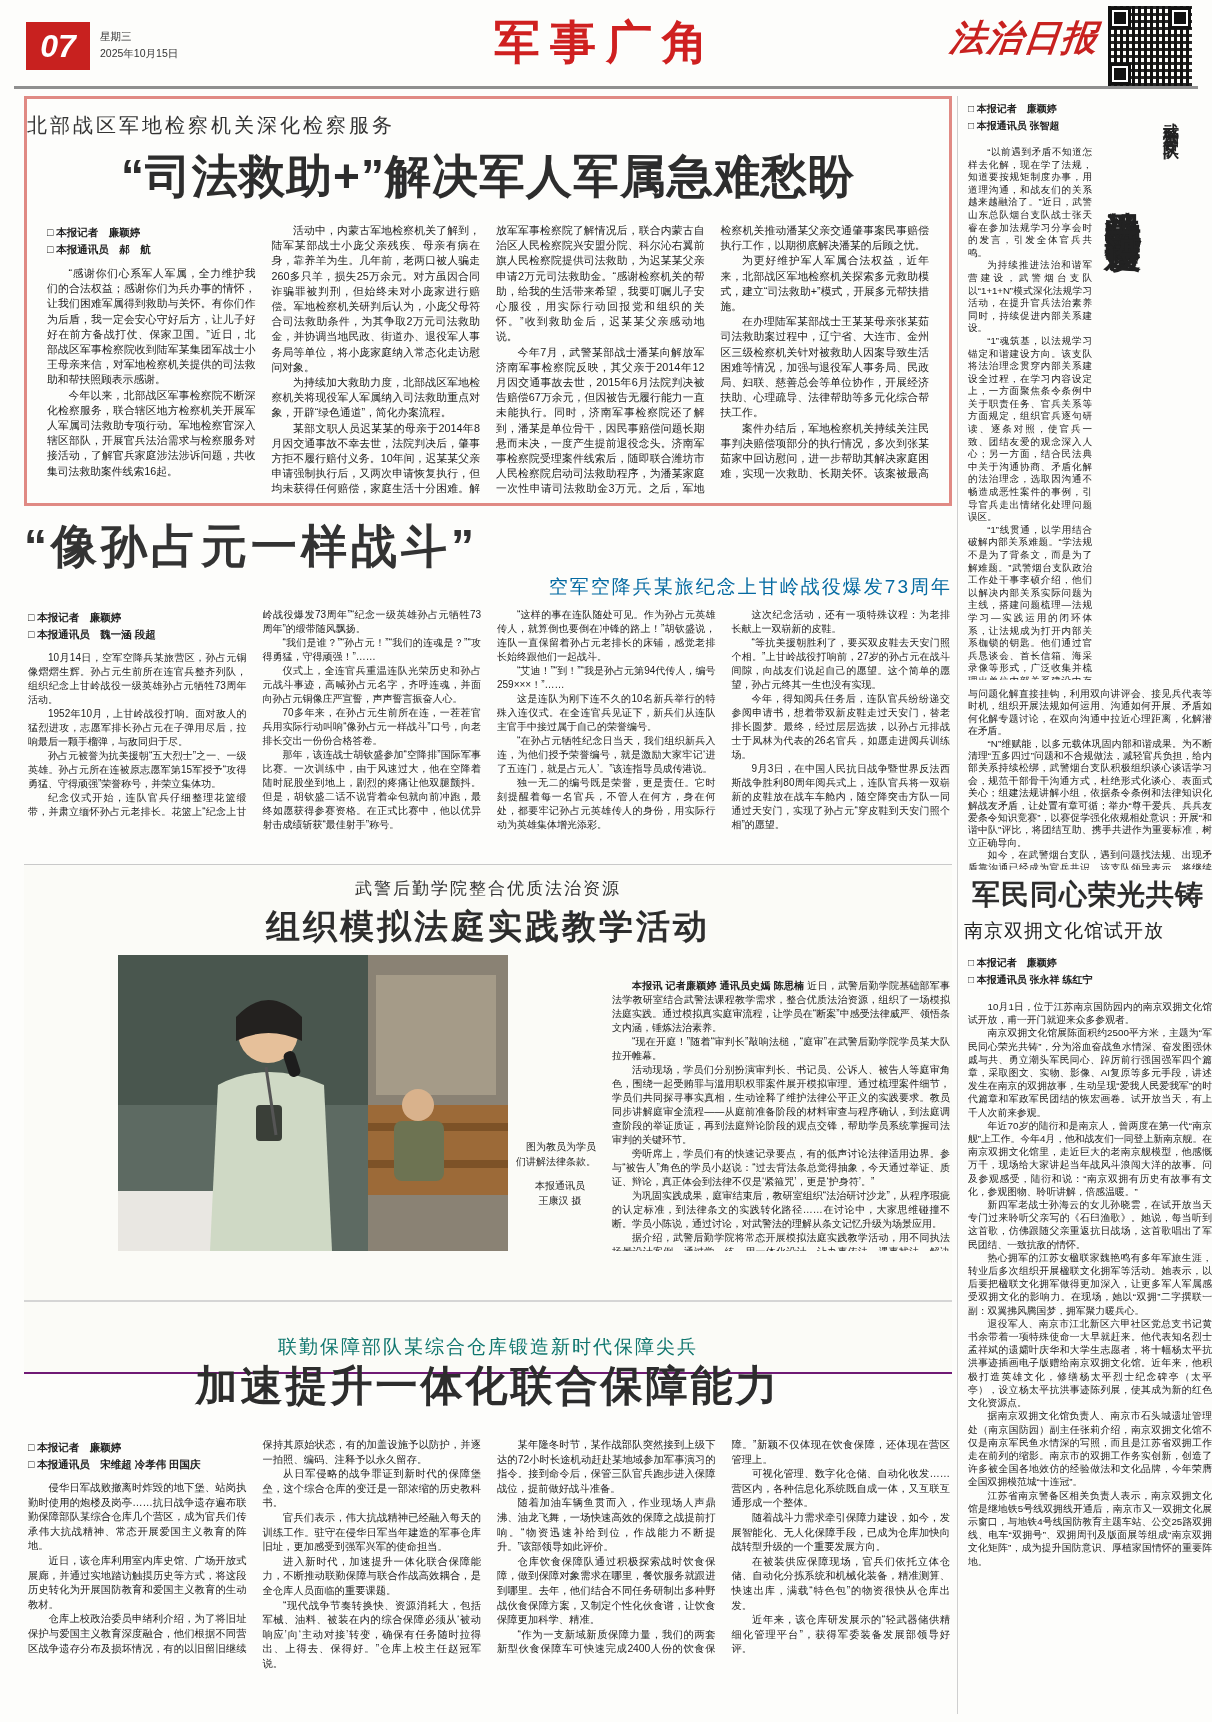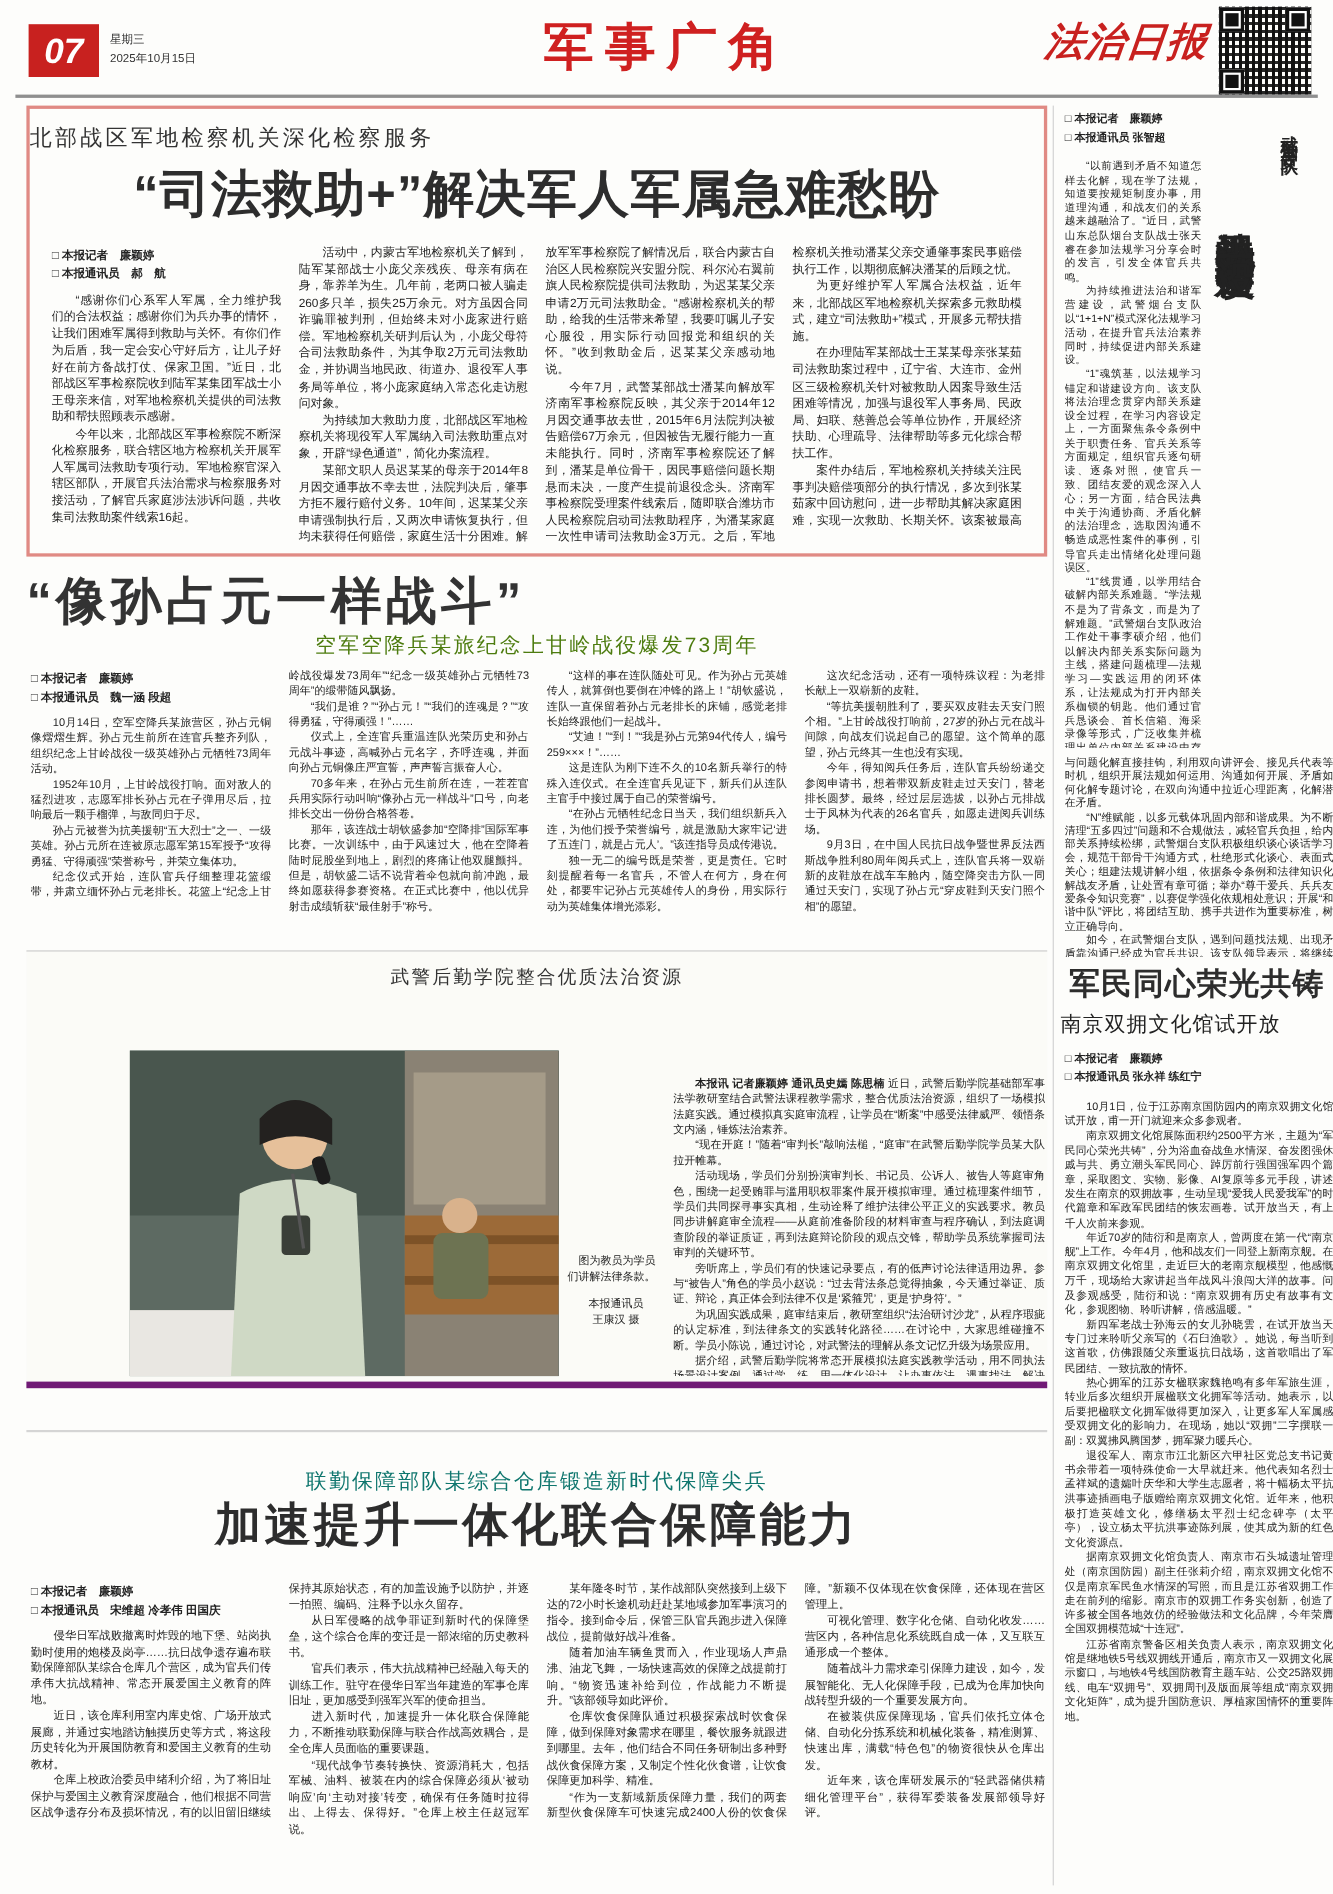--- a/index.html
+++ b/index.html
@@ -29,26 +29,26 @@
   .paras{display:contents;}
   .justify{text-align:justify;}
   
   .lead-box{position:absolute;left:24px;top:96px;width:928px;height:410px;border:3px solid #e08a84;background:#fdfdfb;box-sizing:border-box;}
   .kicker{ font-size:20px;color:#333;letter-spacing:3px;margin-top:13px;}
   .headline1{text-align:center;font-size:46px;font-weight:900;color:#2d2d2d;letter-spacing:1px;margin-top:7px;}
   .cols-lead{margin:15px 20px 0;height:286px;columns:4;column-gap:16px;font-size:10.8px;line-height:15.2px;overflow:hidden;}
   
   .headline2{position:absolute;left:24px;top:516px;width:928px;text-align:left;font-size:46px;font-weight:900;
              color:#333;letter-spacing:4px;margin:0;}
-  .sub2{position:absolute;left:24px;top:574px;width:928px;text-align:center;font-size:19px;color:#4d7c0f;letter-spacing:2px;}
+  .sub2{position:absolute;left:24px;top:574px;width:928px;text-align:right;font-size:19px;color:#0369a1;letter-spacing:2px;}
   .cols-hero{position:absolute;left:28px;top:608px;width:922px;height:232px;columns:4;column-gap:16px;
              font-size:10px;line-height:14px;overflow:hidden;}
   
-  .panel{position:absolute;left:24px;top:864px;width:928px;height:398px;background:#fbfbf7;
-         border-top:1px solid #c9c9c9;border-bottom:6px solid #701a75;box-sizing:border-box;}
+  .panel{position:absolute;left:24px;top:864px;width:928px;height:510px;background:#fbfbf7;
+         border-top:1px solid #c9c9c9;border-bottom:2px solid #701a75;box-sizing:border-box;}
   .kicker3{text-align:center;font-size:17px;letter-spacing:2px;color:#333;margin-top:12px;}
   .headline3{text-align:center;font-size:34px;font-weight:900;letter-spacing:3px;color:#2d2d2d;margin-top:4px;}
   .photo{position:absolute;left:94px;top:90px;width:390px;height:296px;overflow:hidden;background:#55645c;}
   .caption{position:absolute;left:492px;top:274px;width:88px;font-size:10px;line-height:15px;color:#222;}
   .caption .cap{text-indent:1em;}
   .cap-credit{margin-top:9px;font-weight:normal;text-align:center;}
   .cap-credit p{text-indent:0;margin:0;}
   .court-body{position:absolute;left:588px;top:114px;width:338px;height:272px;font-size:10px;line-height:14px;overflow:hidden;}
   .court-body b{font-weight:bold;}
   
@@ -112,20 +112,21 @@
   <section class="cols-hero justify">
     <div class="byline">
         <p>□ 本报记者　廉颖婷</p>
         <p>□ 本报通讯员　魏一涵 段超</p>
       </div>
     <div class="paras"><p>10月14日，空军空降兵某旅营区，孙占元铜像熠熠生辉。孙占元生前所在连官兵整齐列队，组织纪念上甘岭战役一级英雄孙占元牺牲73周年活动。</p><p>1952年10月，上甘岭战役打响。面对敌人的猛烈进攻，志愿军排长孙占元在子弹用尽后，拉响最后一颗手榴弹，与敌同归于尽。</p><p>孙占元被誉为抗美援朝“五大烈士”之一、一级英雄。孙占元所在连被原志愿军第15军授予“攻得勇猛、守得顽强”荣誉称号，并荣立集体功。</p><p>纪念仪式开始，连队官兵仔细整理花篮缎带，并肃立缅怀孙占元老排长。花篮上“纪念上甘岭战役爆发73周年”“纪念一级英雄孙占元牺牲73周年”的缎带随风飘扬。</p><p>“我们是谁？”“孙占元！”“我们的连魂是？”“攻得勇猛，守得顽强！”……</p><p>仪式上，全连官兵重温连队光荣历史和孙占元战斗事迹，高喊孙占元名字，齐呼连魂，并面向孙占元铜像庄严宣誓，声声誓言振奋人心。</p><p>70多年来，在孙占元生前所在连，一茬茬官兵用实际行动叫响“像孙占元一样战斗”口号，向老排长交出一份份合格答卷。</p><p>那年，该连战士胡钦盛参加“空降排”国际军事比赛。一次训练中，由于风速过大，他在空降着陆时屁股坐到地上，剧烈的疼痛让他双腿颤抖。但是，胡钦盛二话不说背着伞包就向前冲跑，最终如愿获得参赛资格。在正式比赛中，他以优异射击成绩斩获“最佳射手”称号。</p><p>“这样的事在连队随处可见。作为孙占元英雄传人，就算倒也要倒在冲锋的路上！”胡钦盛说，连队一直保留着孙占元老排长的床铺，感觉老排长始终跟他们一起战斗。</p><p>“艾迪！”“到！”“我是孙占元第94代传人，编号259×××！”……</p><p>这是连队为刚下连不久的10名新兵举行的特殊入连仪式。在全连官兵见证下，新兵们从连队主官手中接过属于自己的荣誉编号。</p><p>“在孙占元牺牲纪念日当天，我们组织新兵入连，为他们授予荣誉编号，就是激励大家牢记‘进了五连门，就是占元人’。”该连指导员成传港说。</p><p>独一无二的编号既是荣誉，更是责任。它时刻提醒着每一名官兵，不管人在何方，身在何处，都要牢记孙占元英雄传人的身份，用实际行动为英雄集体增光添彩。</p><p>这次纪念活动，还有一项特殊议程：为老排长献上一双崭新的皮鞋。</p><p>“等抗美援朝胜利了，要买双皮鞋去天安门照个相。”上甘岭战役打响前，27岁的孙占元在战斗间隙，向战友们说起自己的愿望。这个简单的愿望，孙占元终其一生也没有实现。</p><p>今年，得知阅兵任务后，连队官兵纷纷递交参阅申请书，想着带双新皮鞋走过天安门，替老排长圆梦。最终，经过层层选拔，以孙占元排战士于凤林为代表的26名官兵，如愿走进阅兵训练场。</p><p>9月3日，在中国人民抗日战争暨世界反法西斯战争胜利80周年阅兵式上，连队官兵将一双崭新的皮鞋放在战车车舱内，随空降突击方队一同通过天安门，实现了孙占元“穿皮鞋到天安门照个相”的愿望。</p></div>
   </section>
 
   <section class="panel">
     <div class="kicker3">武警后勤学院整合优质法治资源</div>
+    <h2 class="headline3" style="margin:4px 0 0">组织模拟法庭实践教学活动</h2>
     <div class="photo">
       <svg width="390" height="296" viewBox="0 0 390 296">
         <rect x="0" y="0" width="390" height="296" fill="#5d6a62"></rect>
         <rect x="0" y="0" width="390" height="150" fill="#49564e"></rect>
         <rect x="250" y="0" width="140" height="296" fill="#8a8274"></rect>
         <rect x="258" y="20" width="120" height="120" fill="#a59b88"></rect>
         <rect x="250" y="150" width="140" height="90" fill="#9c6a38"></rect>
         <rect x="250" y="168" width="140" height="8" fill="#7d5227"></rect>
         <rect x="250" y="205" width="140" height="8" fill="#7d5227"></rect>
         <rect x="0" y="236" width="170" height="60" fill="#e9e7e2"></rect>

